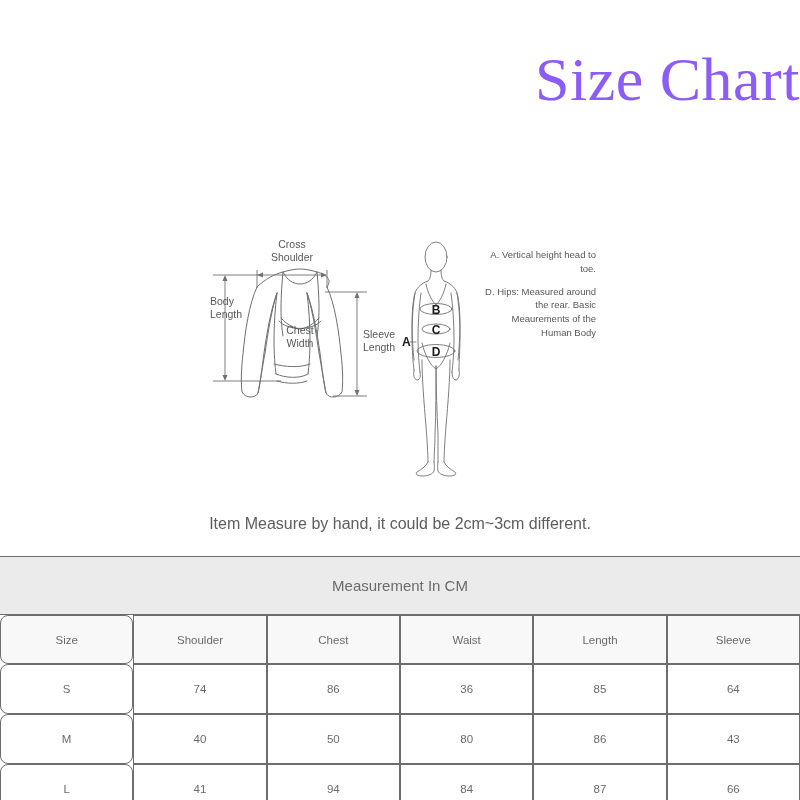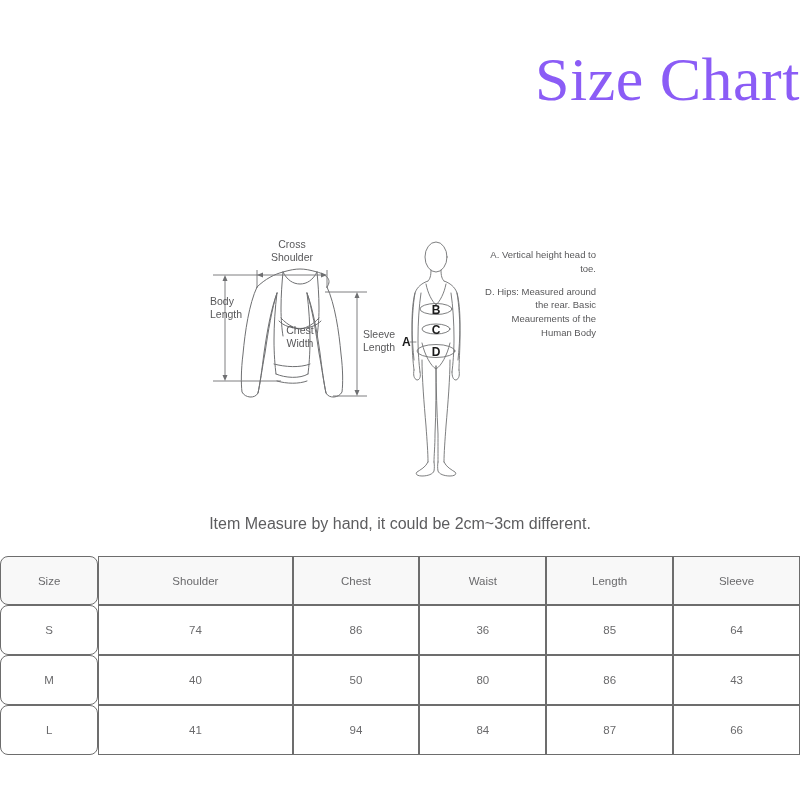--- a/index.html
+++ b/index.html
@@ -234,20 +234,23 @@
     <div class="legend-item">A. Vertical height head to toe.</div>
     <div class="legend-item">D. Hips: Measured around the rear. Basic Meaurements of the Human Body</div>
   </div>
 </div>
 
 <div id="measure-note">Item Measure by hand, it could be 2cm~3cm different.</div>
 
 <table id="size-table">
   <tbody>
     <tr>
+      <td class="tbl-banner" colspan="6">Measurement In CM</td>
+    </tr>
+    <tr>
       <td class="hdr-cell col-size">Size</td>
       <td class="hdr-cell col-wide">Shoulder</td>
       <td class="hdr-cell col-normal">Chest</td>
       <td class="hdr-cell col-normal">Waist</td>
       <td class="hdr-cell col-normal">Length</td>
       <td class="hdr-cell col-normal">Sleeve</td>
     </tr>
     <tr>
       <td class="body-cell col-size">S</td>
       <td class="body-cell col-wide">74</td>

